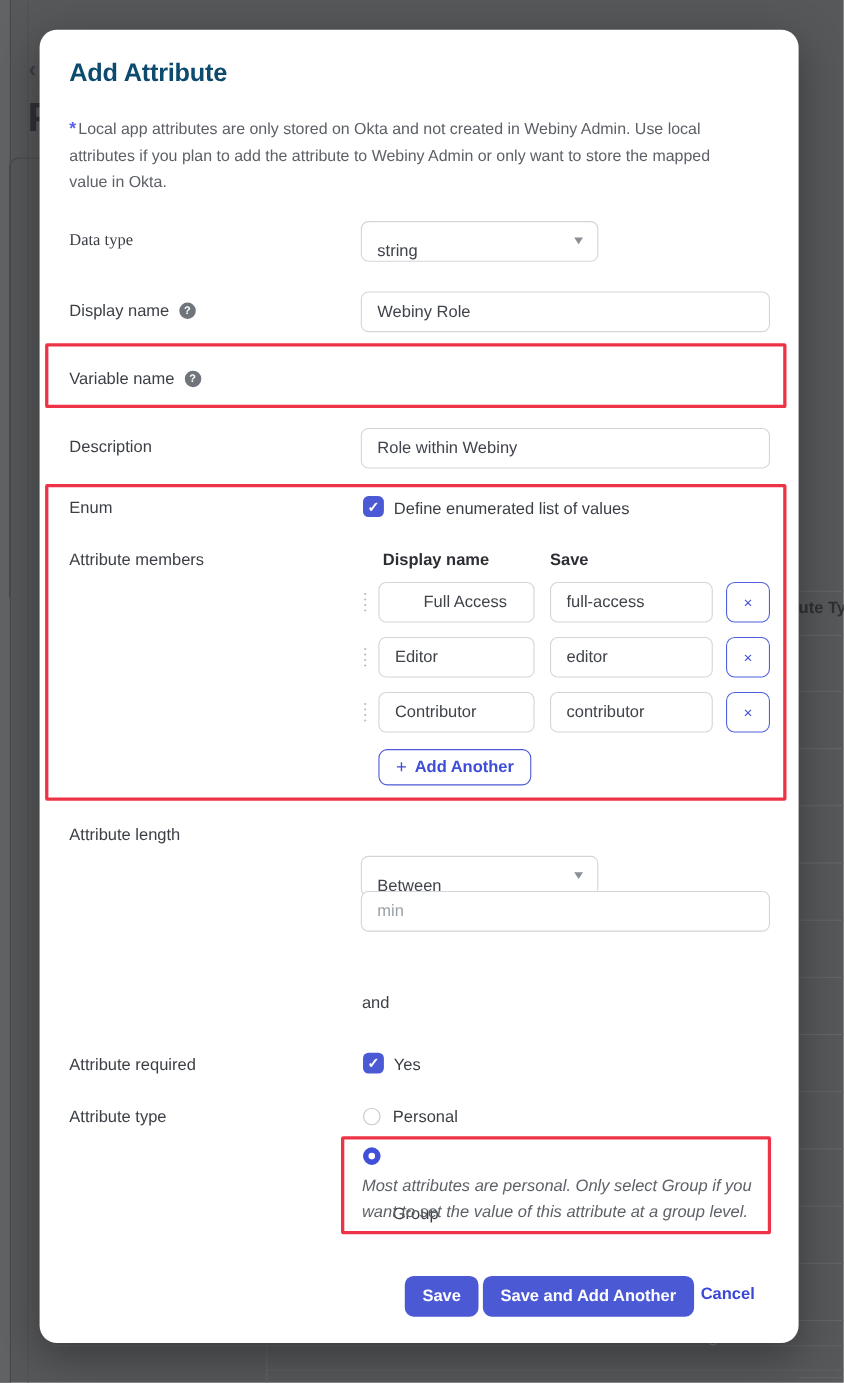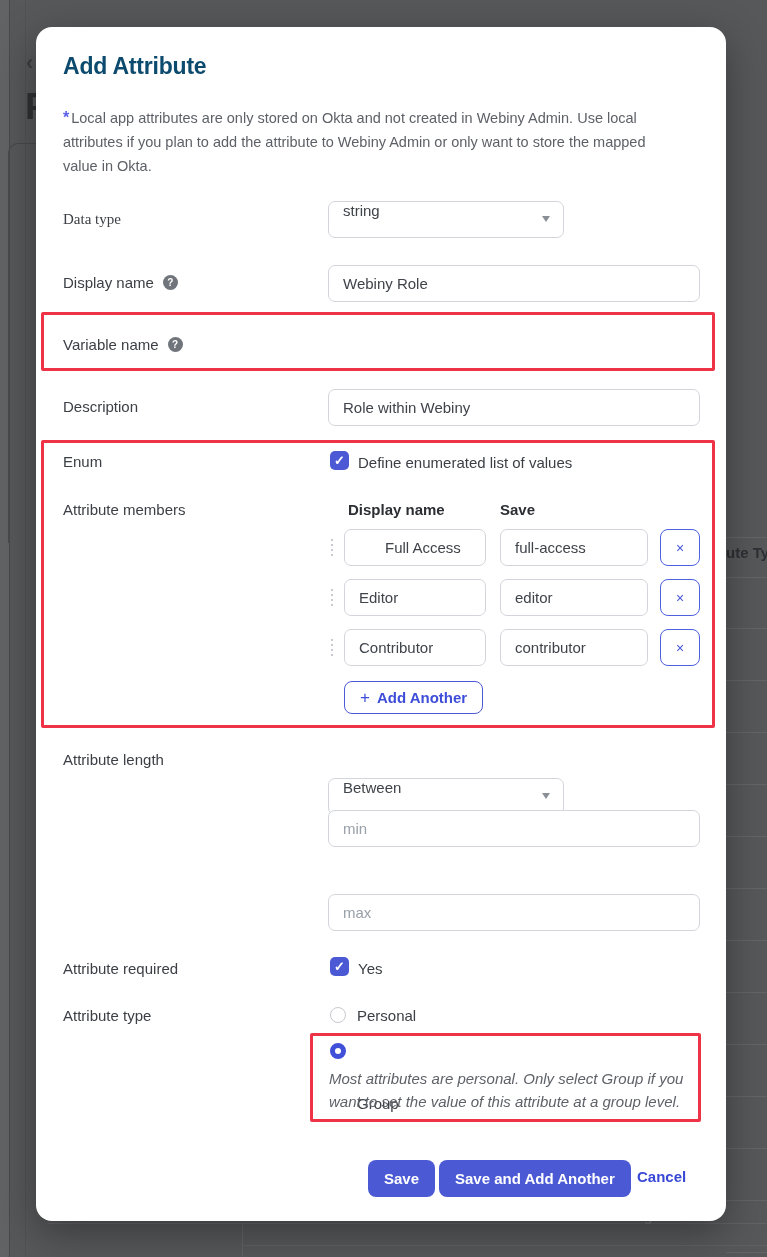--- a/index.html
+++ b/index.html
@@ -33,21 +33,21 @@
   .note .star { color:#595fe6; font-weight:700; font-size:16px; margin-right:2px; }
 
   .field-label { font-size:15px; color:#3c4046; display:flex; align-items:center; gap:9px; }
   .help-icon { width:15px; height:15px; border-radius:50%; background:#70757c; color:#fff;
     font-size:10px; font-weight:700; display:inline-flex; align-items:center; justify-content:center; }
 
   .input, .select { height:37px; border:1px solid #d3d5da; border-radius:7px; background:#fff;
     font-family:"Liberation Sans", sans-serif; font-size:15px; color:#3f434a; padding:0 14px; outline:none; }
   .input { width:372px; }
   .input::placeholder { color:#9aa0a8; }
-  .select { width:236px; position:relative; display:flex; align-items:flex-start; }
+  .select { width:216px; position:relative; display:flex; align-items:flex-end; }
   .caret { position:absolute; right:13px; top:14px; width:0; height:0;
     border-left:4.5px solid transparent; border-right:4.5px solid transparent; border-top:6px solid #8a8f96; }
 
   .checkbox { width:19px; height:19px; border-radius:5px; background:#4b5ad4; color:#fff;
     display:flex; align-items:center; justify-content:center; font-size:13px; font-weight:700; }
   .check-label { font-size:15px; color:#3c4046; }
 
   .col-head { font-size:15px; font-weight:700; color:#2b2e33; }
 
   .drag-dots { width:2px; height:2px; border-radius:50%; background:#b6b9bf;
@@ -184,21 +184,20 @@
   <div class="abs field-label" style="left:27px; top:724px;">
     <span>Attribute length</span>
   </div>
   <div class="abs select" style="left:292px; top:714px;">
     <span>Between</span>
     <span class="caret"></span>
   </div>
 
   <input class="abs input" style="left: 292px; top: 783px;" placeholder="min">
   <div class="abs and-text" style="left:293px; top:876px;">and</div>
-  <input class="abs input" style="left: 292px; top: 867px;" placeholder="max">
 
   <div class="abs field-label" style="left:27px; top:933px;">
     <span>Attribute required</span>
   </div>
   <div class="abs checkbox" style="left:294px; top:930px;">
     <span>✓</span>
   </div>
   <div class="abs check-label" style="left:322px; top:933px;">Yes</div>
 
   <div class="abs field-label" style="left:27px; top:980px;">

